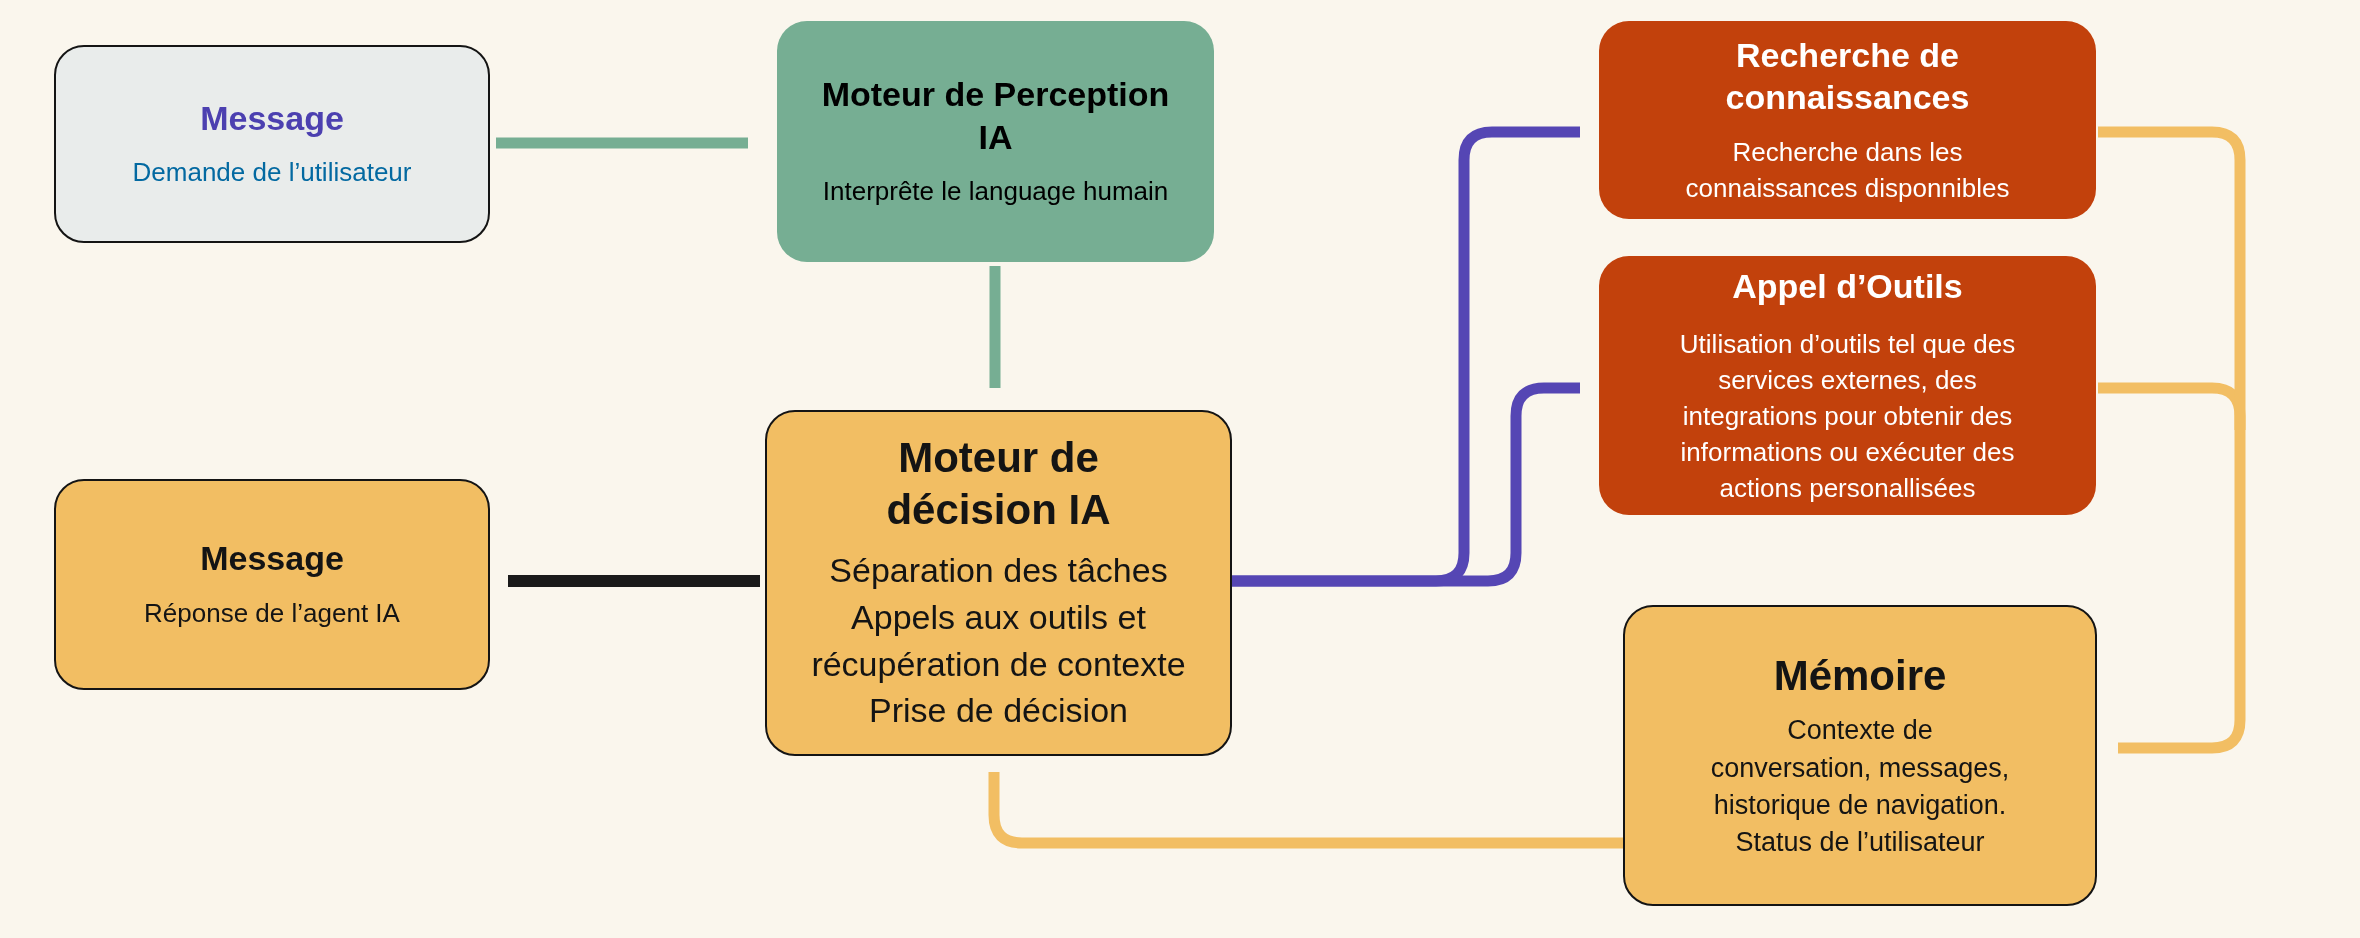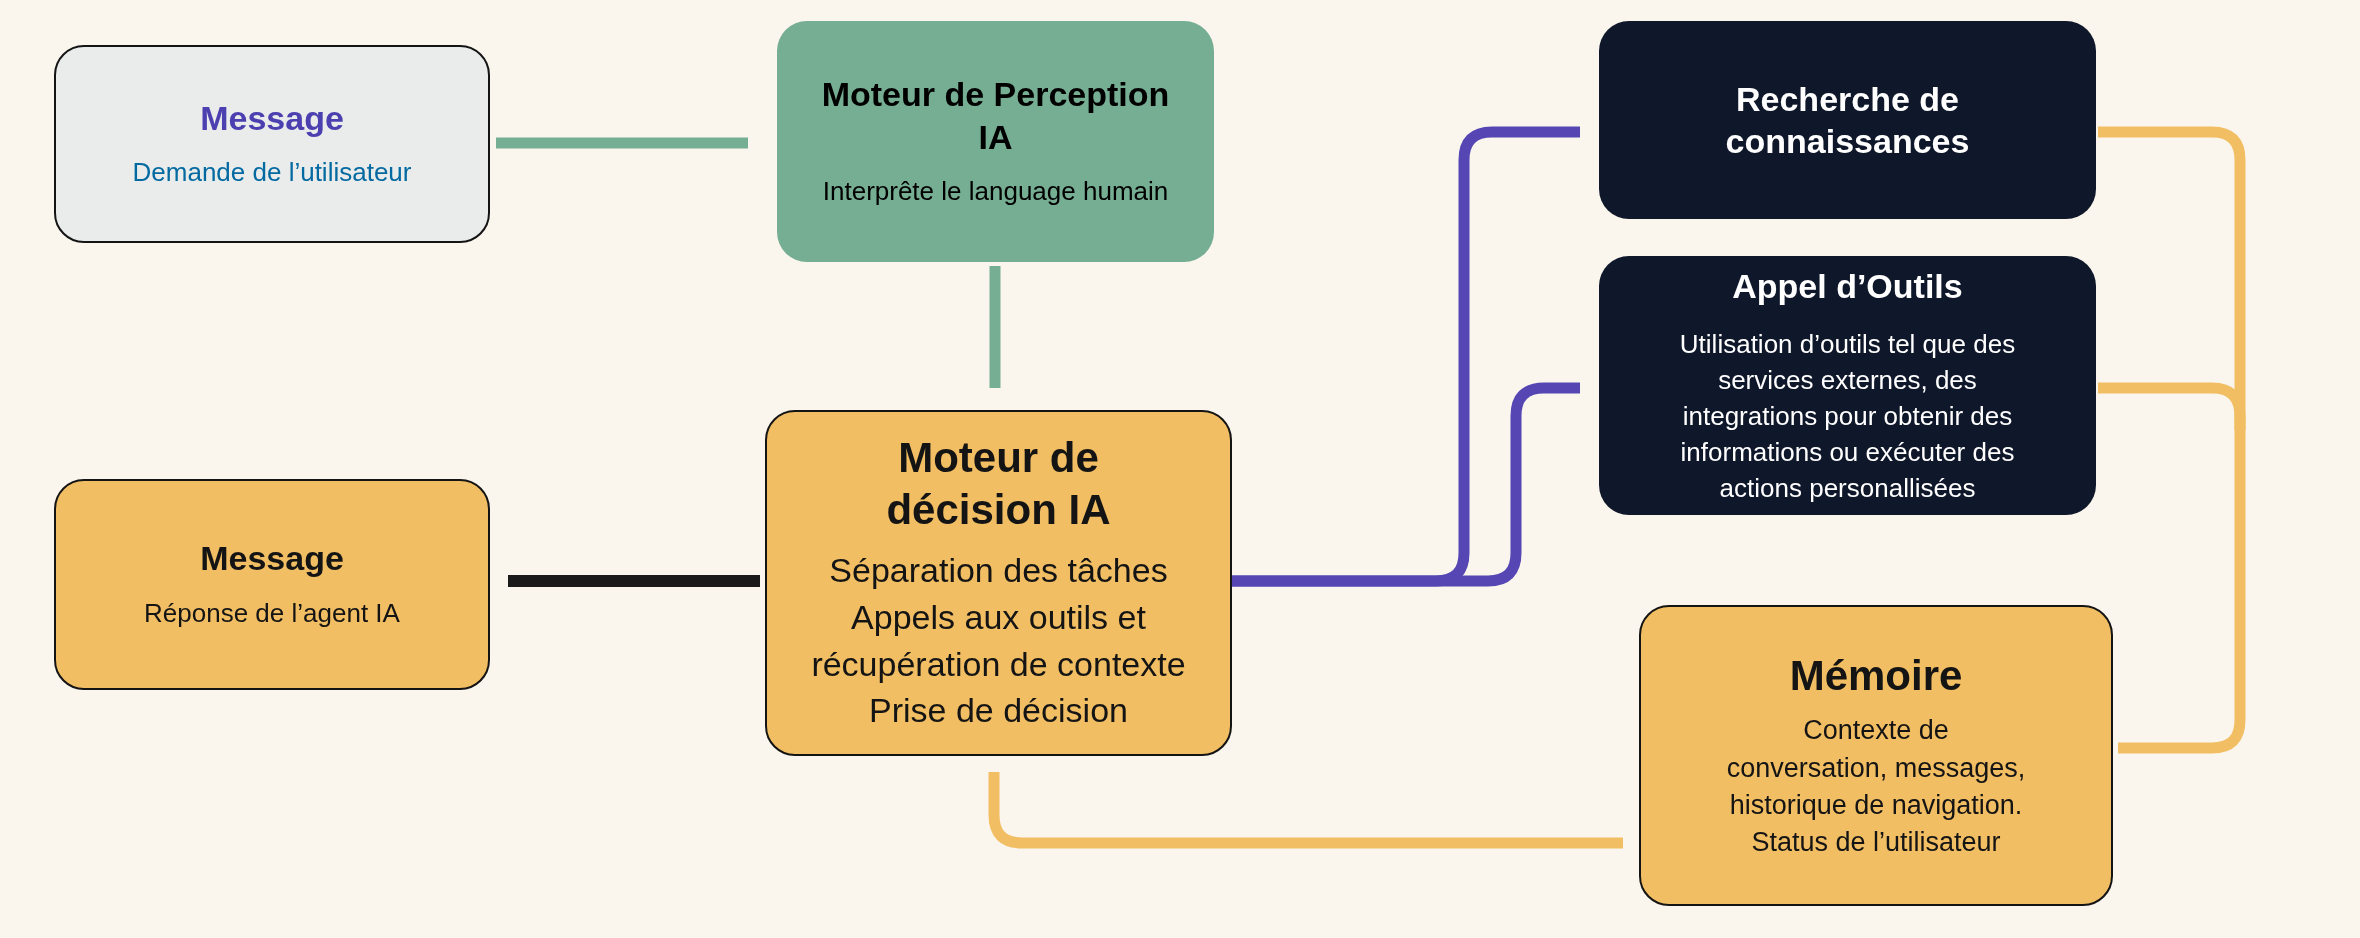--- a/index.html
+++ b/index.html
@@ -36,34 +36,34 @@
     line-height: 1.38;
     white-space: pre-line;
   }
 
   
   .gray   { background: #E9ECEB; border: 2px solid #141414; }
   .gray .title { color: #4C40B0; }
   .gray .body  { color: #0369a1; }
 
   .green  { background: #76AE93; color: #000000; }
-  .purple { background: #0f172a; color: #FFFFFF; }
+  .purple { background: #c2410c; color: #FFFFFF; }
   .orange { background: #F2BE63; border: 2.5px solid #141414; color: #141414; }
 
   .big .title { font-size: 42px; }
   .big { gap: 10px; }
 
   
   #node-message-in  { left: 54px;   top: 45px;  width: 436px; height: 198px; }
   #node-perception  { left: 777px;  top: 21px;  width: 437px; height: 241px; }
   #node-knowledge   { left: 1599px; top: 21px;  width: 497px; height: 198px; }
   #node-tools       { left: 1599px; top: 256px; width: 497px; height: 259px; gap: 20px; padding: 14px 24px; }
   #node-decision    { left: 765px;  top: 410px; width: 467px; height: 346px; }
   #node-message-out { left: 54px;   top: 479px; width: 436px; height: 211px; }
-  #node-memory      { left: 1623px; top: 605px; width: 474px; height: 301px; margin-left: 16px; }
+  #node-memory      { left: 1623px; top: 605px; width: 474px; height: 301px; }
 
   svg.edges {
     position: absolute; inset: 0;
     width: 2360px; height: 938px;
     z-index: 1;
     pointer-events: none;
   }
   svg.edges path { fill: none; stroke-width: 11px; }
   .stroke-green  { stroke: #76AE93; }
   .stroke-purple { stroke: #5546B4; }
@@ -115,20 +115,22 @@
 
   <div class="node green" id="node-perception">
     <div class="title">Moteur de Perception
 IA</div>
     <div class="body">Interprête le language humain</div>
   </div>
 
   <div class="node purple" id="node-knowledge">
     <div class="title">Recherche  de
 connaissances</div>
+    <div class="body">Recherche dans les
+connaissances disponnibles</div>
   </div>
 
   <div class="node purple" id="node-tools">
     <div class="title">Appel d’Outils</div>
     <div class="body">Utilisation d’outils tel que des
 services externes, des
 integrations pour obtenir des
 informations ou exécuter des
 actions personallisées</div>
   </div>

